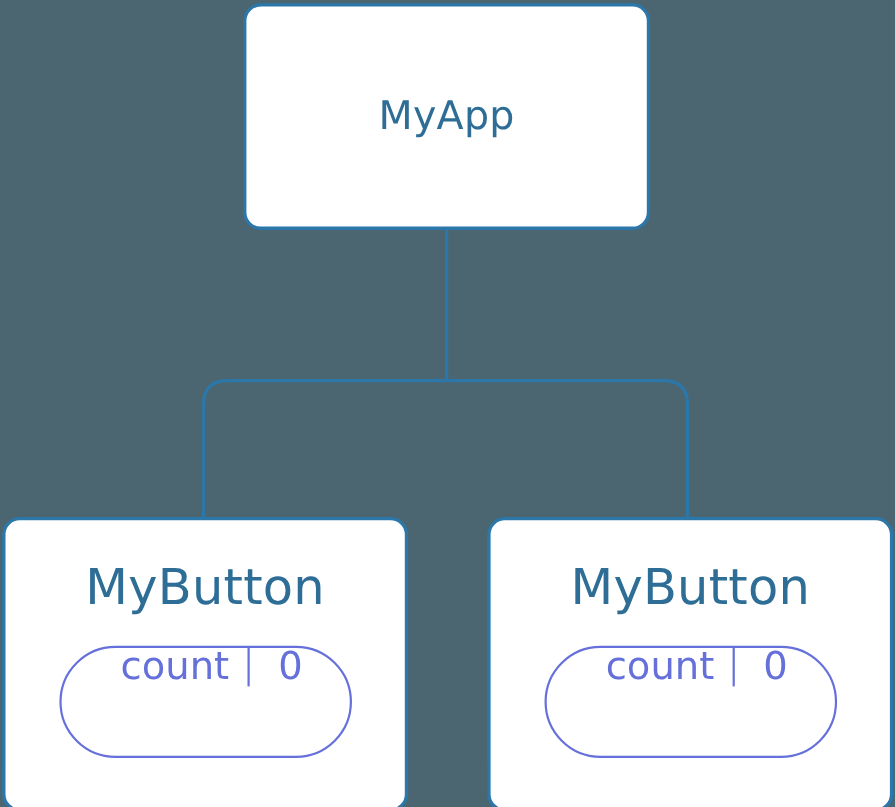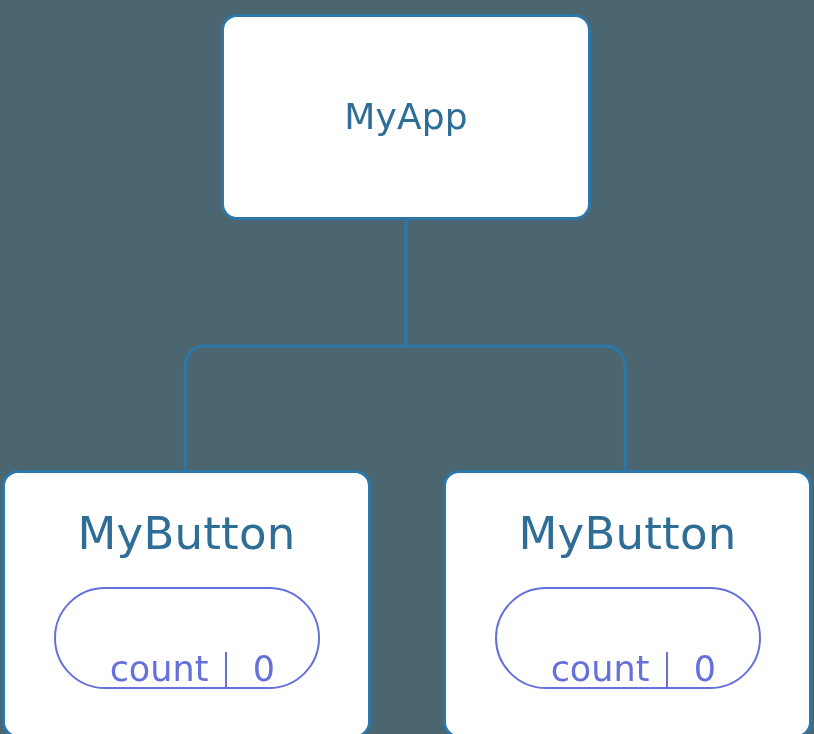--- a/index.html
+++ b/index.html
@@ -44,21 +44,21 @@
     border: 3px solid #2c77a9;
     border-radius: 16px;
     display: flex;
     flex-direction: column;
     align-items: center;
     justify-content: center;
   }
 
   .node-root {
     left: 221px;
-    top: 14px;
+    top: 3px;
     width: 370px;
     height: 206px;
   }
 
   .node-child-left {
     left: 2px;
     top: 470px;
     width: 369px;
     height: 268px;
     justify-content: flex-start;
@@ -86,21 +86,21 @@
   .node-child-right .node-title {
     font-size: 45px;
   }
 
   
   .state-pill {
     margin-top: 31px;
     height: 102px;
     box-sizing: border-box;
     display: flex;
-    align-items: flex-end;
+    align-items: flex-start;
     border: 2px solid #6670db;
     border-radius: 51px;
     background: transparent;
     overflow: hidden;
   }
 
   .state-key,
   .state-value {
     display: flex;
     align-items: center;

